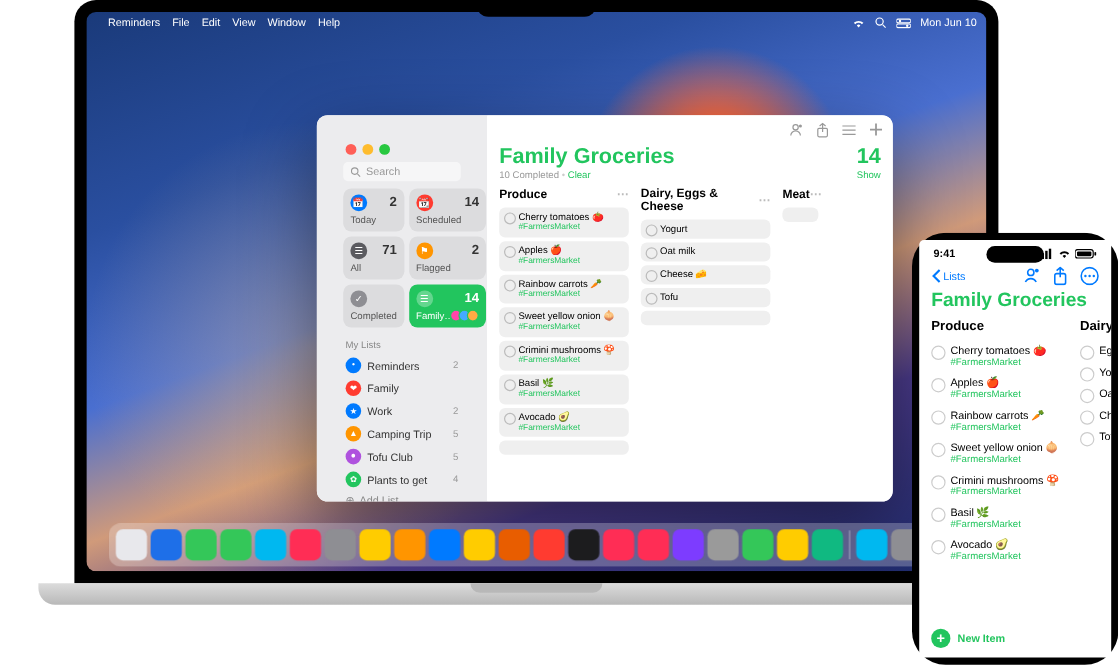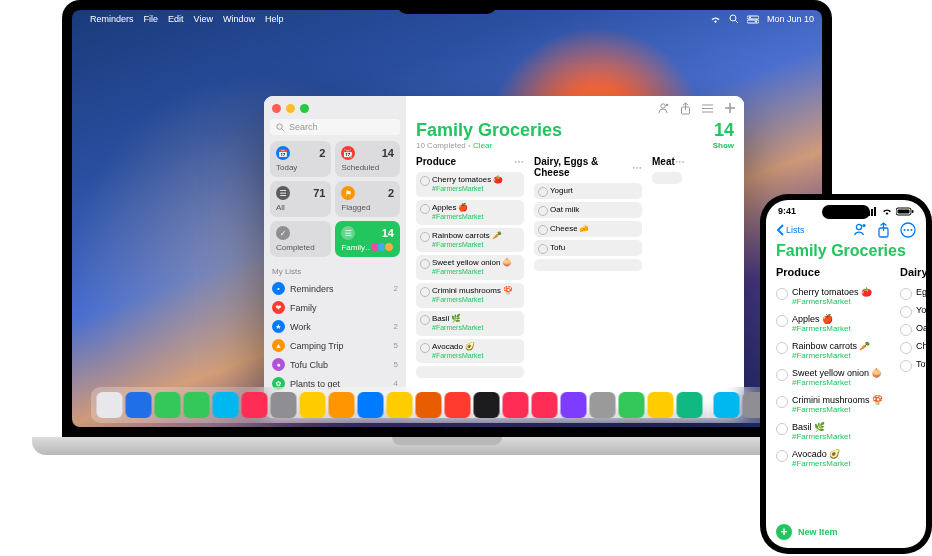--- a/index.html
+++ b/index.html
@@ -5,21 +5,21 @@
   * { margin: 0; padding: 0; box-sizing: border-box; font-family: -apple-system, BlinkMacSystemFont, "Helvetica Neue", sans-serif; }
   body { width: 932px; height: 556px; background: #fff; position: relative; overflow: hidden; }
 
   
   .macbook {
     position: absolute;
     left: 62px; top: 0;
     width: 770px; height: 516px;
   }
   .mac-screen {
-    width: 770px; height: 437px;
+    width: 770px; height: 486px;
     background: #000;
     border-radius: 18px 18px 0 0;
     padding: 10px;
     position: relative;
   }
   .mac-notch {
     position: absolute;
     top: 0; left: 50%; transform: translateX(-50%);
     width: 100px; height: 14px;
     background: #000; border-radius: 0 0 10px 10px;
@@ -75,21 +75,21 @@
     background: #fff;
     border-radius: 9px;
     box-shadow: 0 20px 60px rgba(0,0,0,0.45);
     display: flex;
     overflow: hidden;
     font-size: 9px;
   }
   .rw-sidebar {
     width: 142px;
     background: #ececee;
-    padding: 6px;
+    padding: 22px;
     display: flex; flex-direction: column;
   }
   .traffic-lights { display: flex; gap: 5px; padding: 2px 2px 6px; }
   .tl { width: 9px; height: 9px; border-radius: 50%; }
   .tl-red { background: #ff5f57; } .tl-yel { background: #febc2e; } .tl-grn { background: #28c840; }
   .search-box {
     background: rgba(255,255,255,0.55); border-radius: 4px;
     padding: 3px 6px; color: #999; display: flex; align-items: center; gap: 4px;
     margin-bottom: 6px;
   }
@@ -126,21 +126,21 @@
   }
   .rw-header {
     display: flex; justify-content: space-between; align-items: baseline;
     padding: 0 10px;
   }
   .rw-title { color: #22c55e; font-weight: 700; font-size: 18px; }
   .rw-count { color: #22c55e; font-weight: 700; font-size: 18px; }
   .rw-sub { display: flex; justify-content: space-between; padding: 0 10px 6px; font-size: 8px; }
   .rw-sub .left { color: #999; }
   .rw-sub .clear { color: #22c55e; }
-  .rw-sub .show { color: #22c55e; font-weight: bold; }
+  .rw-sub .show { color: #22c55e; }
 
   .rw-columns { flex: 1; display: flex; overflow: hidden; padding: 0 0 0 10px; gap: 10px; }
   .rw-col { width: 108px; display: flex; flex-direction: column; }
   .rw-col.narrow { width: 30px; }
   .col-header { font-weight: 700; font-size: 10px; margin-bottom: 5px; display: flex; justify-content: space-between; align-items: center; }
   .col-header .more { color: #bbb; font-size: 10px; }
   .pill {
     background: #efefef; border-radius: 5px; padding: 3px 3px 3px 16px;
     margin-bottom: 3px; position: relative; font-size: 8px; line-height: 1.25;
   }
@@ -169,21 +169,21 @@
     position: absolute;
     right: 0; top: 194px;
     width: 172px; height: 360px;
     background: #000;
     border-radius: 28px;
     padding: 6px;
   }
   .ip-screen {
     width: 100%; height: 100%;
     background: #fff;
-    border-radius: 22px;
+    border-radius: 4px;
     overflow: hidden;
     position: relative;
     font-size: 9px;
     display: flex; flex-direction: column;
   }
   .ip-island {
     position: absolute; top: 5px; left: 50%; transform: translateX(-50%);
     width: 48px; height: 14px; background: #000; border-radius: 9px; z-index: 5;
   }
   .ip-status {

